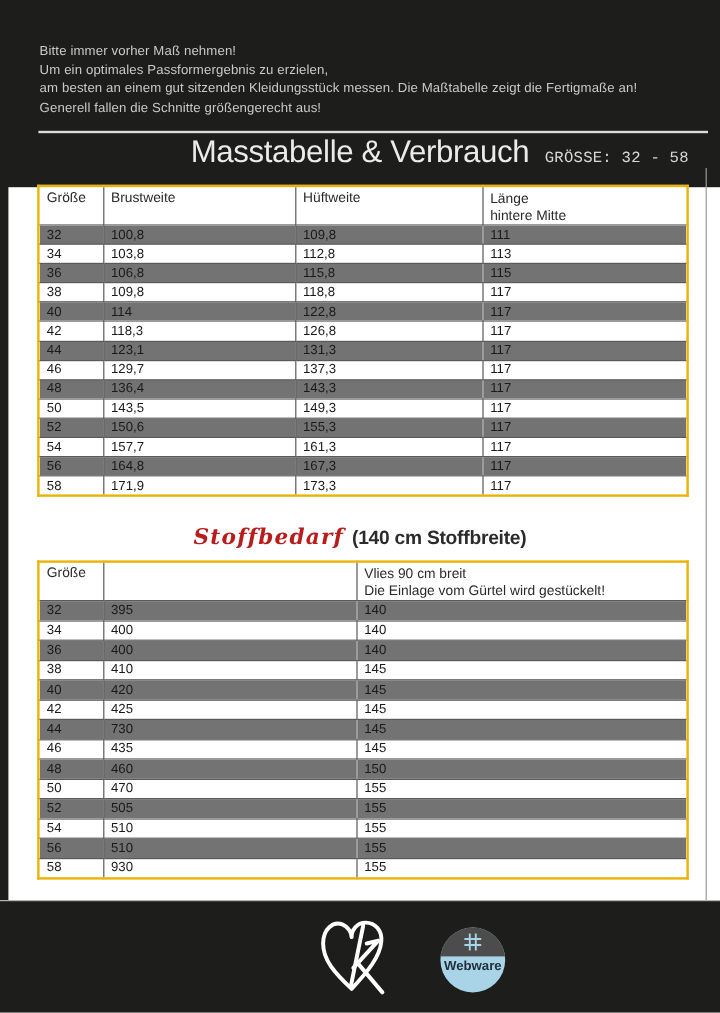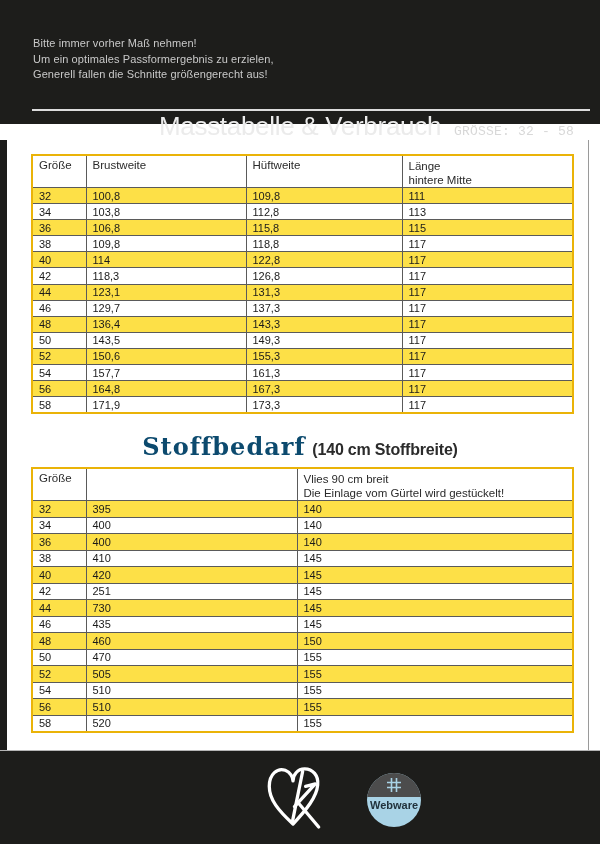--- a/index.html
+++ b/index.html
@@ -2,21 +2,21 @@
 <html><head>
 <meta charset="utf-8">
 <style>
   html,body{margin:0;padding:0;background:#888;}
   .page{
     position:relative;width:600px;height:844px;margin:0 auto;
     background:#ffffff;overflow:hidden;
     font-family:"Liberation Sans",sans-serif;color:#1a1a1a;
   }
   
-  .top-band{position:absolute;top:0;left:0;width:600px;height:124px;background:#1d1d1b;}
+  .top-band{position:absolute;top:0;left:0;width:600px;height:156px;background:#1d1d1b;}
   .intro{position:absolute;left:33px;top:36px;color:#c9c9c9;font-size:11px;line-height:15.5px;letter-spacing:.1px;}
   .rule{position:absolute;left:32px;top:109px;width:558px;height:2px;background:#dcdcdc;}
   .main-title{
     position:absolute;top:111px;left:0;width:600px;text-align:center;
     color:#ebebeb;font-size:26px;letter-spacing:-.3px;font-weight:normal;
   }
   .size-range{position:absolute;top:124px;right:26px;color:#d8d8d8;font-size:13px;letter-spacing:.2px;font-family:Liberation Mono, monospace;}
   
   .left-strip{position:absolute;top:140px;left:0;width:7px;height:611px;background:#1d1d1b;}
   .right-line{position:absolute;top:140px;left:588px;width:1px;height:611px;background:#9a9a9a;}
@@ -28,27 +28,27 @@
     border:1.5px solid #5a5a5a;
     padding:0 4px 0 6px;font-size:11px;text-align:left;
     overflow:hidden;white-space:nowrap;
   }
   table{border:2px solid #eab308;}
   th{font-weight:normal;vertical-align:top;padding-top:3px;font-size:11.5px;color:#2a2a2a;}
   .t1 th{height:28px;}
   .t2 th{height:28px;}
   .t1 td{height:15.1px;}
   .t2 td{height:15.5px;}
-  tr.shade td{background:#fde047;}
+  tr.shade td{background:#737373;}
   .hdr-line{display:block;line-height:14px;}
   
   .stoff{position:absolute;top:432px;left:0;width:600px;text-align:center;margin:0;font-weight:normal;}
   .stoff .script{
-    font-family:"DejaVu Serif",serif;font-weight:bold;
-    font-size:24px;letter-spacing:1px;color:#0c4a6e;
+    font-family:"DejaVu Serif",serif;font-style:italic;font-weight:bold;
+    font-size:18px;letter-spacing:1px;color:#b91c1c;
   }
   .stoff .sub{font-size:16px;font-weight:bold;color:#2b2b2b;letter-spacing:-.2px;}
   
   .bottom-band{
     position:absolute;top:750px;left:0;width:600px;height:94px;
     background:#1d1d1b;border-top:1px solid #b5b5b5;box-sizing:border-box;
   }
   .heart-logo{position:absolute;left:262px;top:8px;}
   .webware{
     position:absolute;left:367px;top:22px;width:54px;height:54px;border-radius:50%;
@@ -59,20 +59,21 @@
 </style>
 </head>
 <body>
 
 <div class="page">
 
   <header class="top-band">
     <div class="intro">
       <div>Bitte immer vorher Maß nehmen!</div>
       <div>Um ein optimales Passformergebnis zu erzielen,</div>
+      <div>am besten an einem gut sitzenden Kleidungsstück messen. Die Maßtabelle zeigt die Fertigmaße an!</div>
       <div>Generell fallen die Schnitte größengerecht aus!</div>
     </div>
     <div class="rule"></div>
     <div class="main-title">Masstabelle &amp; Verbrauch</div>
     <div class="size-range">GRÖSSE: 32 - 58</div>
   </header>
 
   <div class="left-strip"></div>
   <div class="right-line"></div>
 
@@ -224,21 +225,21 @@
           <td>410</td>
           <td>145</td>
         </tr>
         <tr class="shade">
           <td>40</td>
           <td>420</td>
           <td>145</td>
         </tr>
         <tr>
           <td>42</td>
-          <td>251</td>
+          <td>425</td>
           <td>145</td>
         </tr>
         <tr class="shade">
           <td>44</td>
           <td>730</td>
           <td>145</td>
         </tr>
         <tr>
           <td>46</td>
           <td>435</td>
@@ -264,21 +265,21 @@
           <td>510</td>
           <td>155</td>
         </tr>
         <tr class="shade">
           <td>56</td>
           <td>510</td>
           <td>155</td>
         </tr>
         <tr>
           <td>58</td>
-          <td>520</td>
+          <td>930</td>
           <td>155</td>
         </tr>
       </tbody>
   </table>
 
   <footer class="bottom-band">
     <span class="heart-logo">
       <svg width="62" height="72" viewBox="0 0 64 74">
         <g fill="none" stroke="#ffffff" stroke-width="3.4" stroke-linecap="round" stroke-linejoin="round">
           <path d="M32 67 C 17 53, 7.5 42, 7.5 28 C 7.5 15.5, 16 8.5, 24 11.5 C 29 13.5, 32 18.5, 32 22.5 C 32 16.5, 36.5 10, 44 10 C 52.5 10, 58.5 17, 57.5 26.5 C 56.5 39, 46 52, 32 67 Z"></path>

